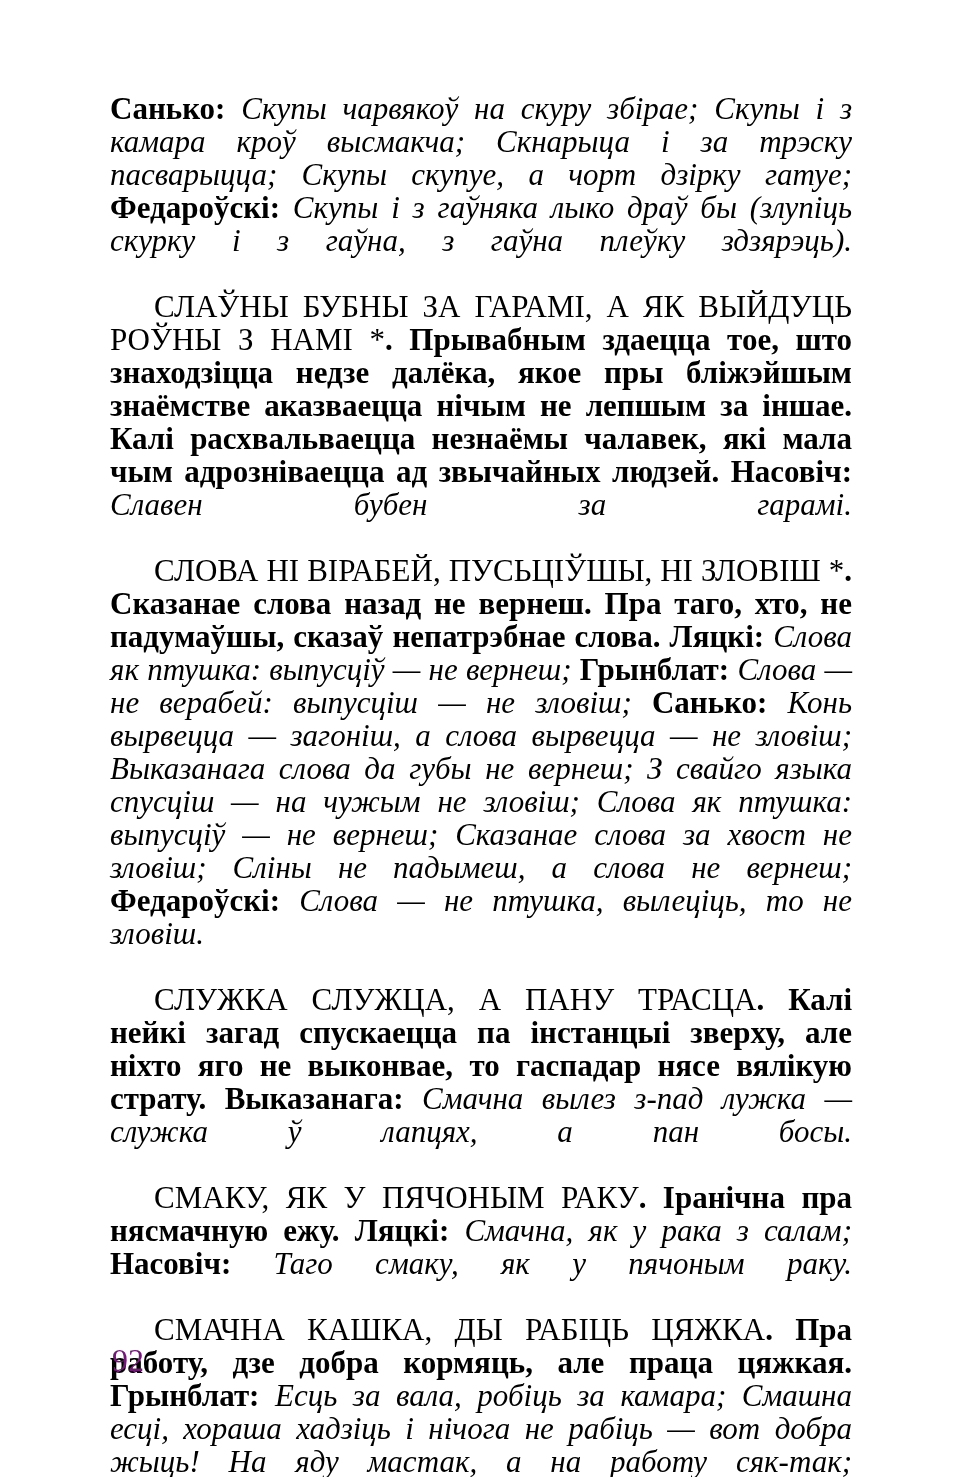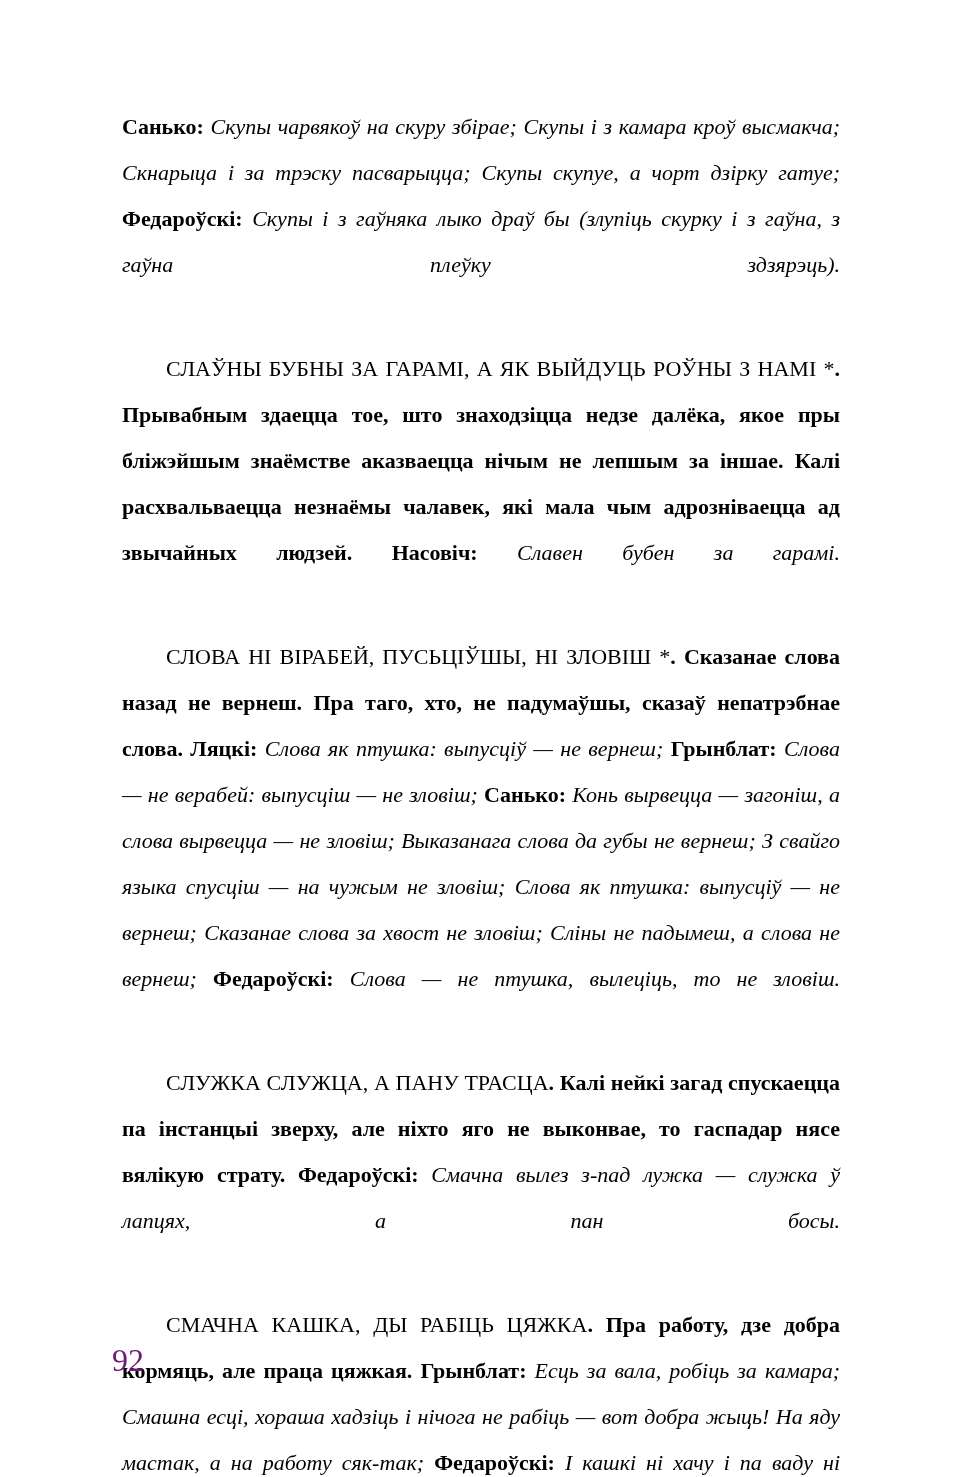--- a/index.html
+++ b/index.html
@@ -18,23 +18,23 @@
   }
 
   #page {
     position: absolute;
     left: 110px;
     top: 92px;
     width: 742px;
   }
 
   .para {
-    margin: 12px;
-    font-size: 22px;
-    line-height: 46px;
+    margin: 0;
+    font-size: 31px;
+    line-height: 33px;
     text-align: justify;
     text-justify: inter-word;
     hyphens: none;
     -webkit-hyphens: none;
     text-indent: 0;
     font-weight: 400;
   }
 
   
   .para.indent {
@@ -76,17 +76,18 @@
     color: #701a75;
   }
 </style>
 </head>
 <body>
 
 <div id="page">
     <p class="para"><span class="src">Санько:</span><span class="quote"> Скупы чарвякоў на скуру збірае; Скупы і з камара кроў высмакча; Скнарыца і за трэску пасварыцца; Скупы скупуе, а чорт дзірку гатуе; </span><span class="src">Федароўскі:</span><span class="quote"> Скупы і з гаўняка лыко драў бы (злупіць скурку і з гаўна, з гаўна плеўку здзярэць).</span></p>
     <p class="para indent"><span class="head">СЛАЎНЫ БУБНЫ ЗА ГАРАМІ, А ЯК ВЫЙДУЦЬ РОЎНЫ З НАМІ *</span><span class="def">. Прывабным здаецца тое, што знаходзіцца недзе далёка, якое пры бліжэйшым знаёмстве аказваецца нічым не лепшым за іншае. Калі расхвальваецца незнаёмы чалавек, які мала чым адрозніваецца ад звычайных людзей. </span><span class="src">Насовіч:</span><span class="quote"> Славен бубен за гарамі.</span></p>
     <p class="para indent"><span class="head">СЛОВА НІ ВІРАБЕЙ, ПУСЬЦІЎШЫ, НІ ЗЛОВІШ *</span><span class="def">. Сказанае слова назад не вернеш. Пра таго, хто, не падумаўшы, сказаў непатрэбнае слова. </span><span class="src">Ляцкі:</span><span class="quote"> Слова як птушка: выпусціў — не вернеш; </span><span class="src">Грынблат:</span><span class="quote"> Слова — не верабей: выпусціш — не зловіш; </span><span class="src">Санько:</span><span class="quote"> Конь вырвецца — загоніш, а слова вырвецца — не зловіш; Выказанага слова да губы не вернеш; З свайго языка спусціш — на чужым не зловіш; Слова як птушка: выпусціў — не вернеш; Сказанае слова за хвост не зловіш; Сліны не падымеш, а слова не вернеш; </span><span class="src">Федароўскі:</span><span class="quote"> Слова — не птушка, вылеціць, то не зловіш.</span></p>
-    <p class="para indent"><span class="head">СЛУЖКА СЛУЖЦА, А ПАНУ ТРАСЦА</span><span class="def">. Калі нейкі загад спускаецца па інстанцыі зверху, але ніхто яго не выконвае, то гаспадар нясе вялікую страту. </span><span class="src">Федароўскі</span><span class="def">: </span><span class="quote">Смачна вылез з-пад лужка — служка ў лапцях, а пан босы.</span></p>
+    <p class="para indent"><span class="head">СЛУЖКА СЛУЖЦА, А ПАНУ ТРАСЦА</span><span class="def">. Калі нейкі загад спускаецца па інстанцыі зверху, але ніхто яго не выконвае, то гаспадар нясе вялікую страту. </span><span class="src">Выказанага</span><span class="def">: </span><span class="quote">Смачна вылез з-пад лужка — служка ў лапцях, а пан босы.</span></p>
+    <p class="para indent"><span class="head">СМАКУ, ЯК У ПЯЧОНЫМ РАКУ</span><span class="def">. Іранічна пра нясмачную ежу. </span><span class="src">Ляцкі:</span><span class="quote"> Смачна, як у рака з салам; </span><span class="src">Насовіч:</span><span class="quote"> Таго смаку, як у пячоным раку.</span></p>
     <p class="para indent"><span class="head">СМАЧНА КАШКА, ДЫ РАБІЦЬ ЦЯЖКА</span><span class="def">. Пра работу, дзе добра кормяць, але праца цяжкая. </span><span class="src">Грынблат:</span><span class="quote"> Есць за вала, робіць за камара; Смашна есці, хораша хадзіць і нічога не рабіць — вот добра жыць! На яду мастак, а на работу сяк-так; </span><span class="src">Федароўскі:</span><span class="quote"> І кашкі ні хачу і па ваду ні пайду.</span></p>
   </div>
 
 <div id="folio">92</div>
 
 </body></html>

